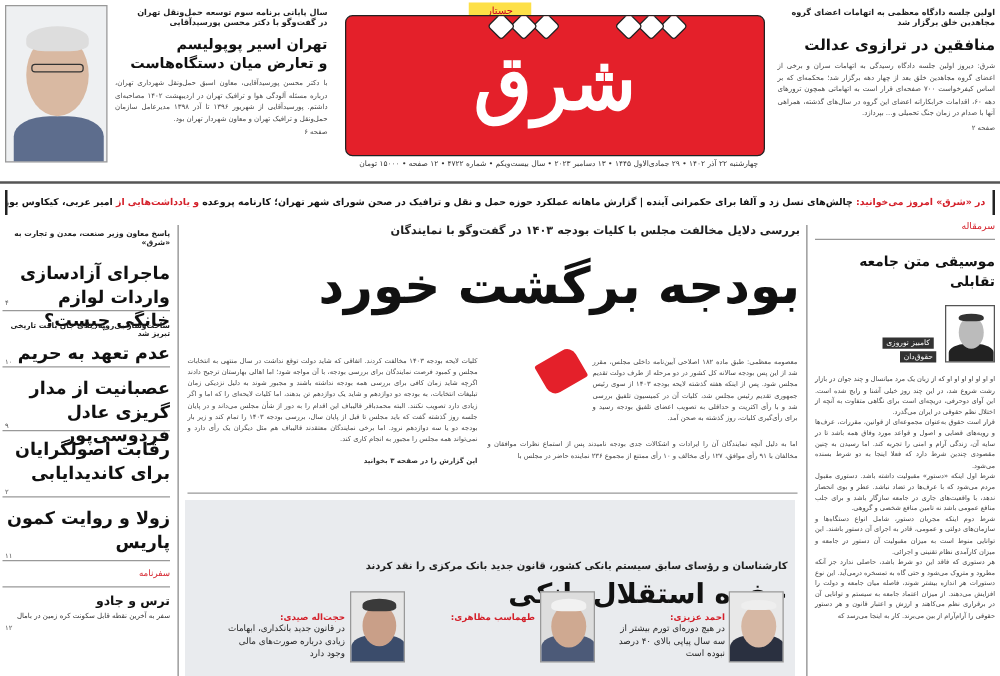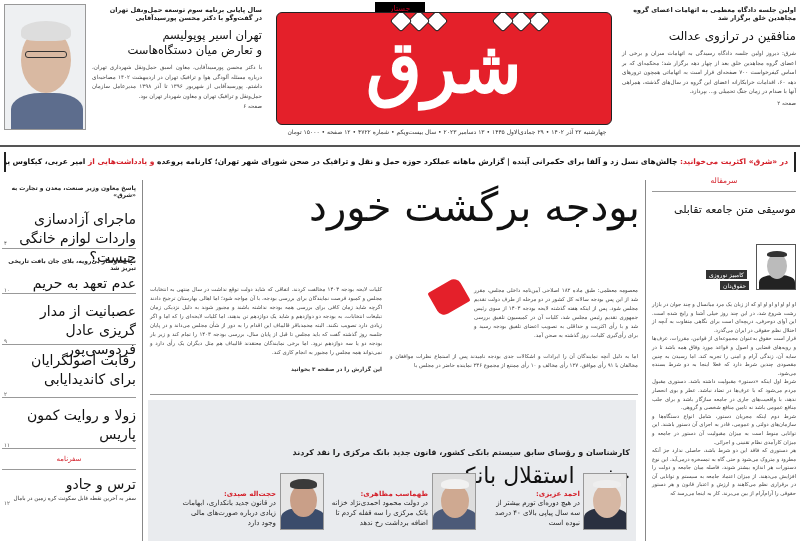--- a/index.html
+++ b/index.html
@@ -2,31 +2,31 @@
 <html><head>
 <meta charset="utf-8">
 <style>
   * { box-sizing: border-box; margin: 0; padding: 0; }
   html, body { width: 800px; height: 541px; overflow: hidden; background: #fff; }
   body { font-family: "DejaVu Sans", sans-serif; color: #111; position: relative; direction: rtl; }
   .abs { position: absolute; }
   .small { font-size: 6.5px; line-height: 10.5px; color: #444; text-align: justify; }
   .tiny { font-size: 5.5px; color: #444; }
   .kicker { font-size: 8px; color: #222; font-weight: bold; }
-  .hl { font-weight: normal; color: #111; }
-  .red { color: #d4202a; text-align: center; }
+  .hl { font-weight: bold; color: #111; }
+  .red { color: #d4202a; }
   .rule { position: absolute; background: #888; }
 
   
   #masthead { left: 276px; top: 12px; width: 336px; height: 113px; background: #e4202a; border-radius: 6px; border: 1px solid #222; overflow: hidden; }
-  #masthead .logo { position: absolute; left: 0; right: 0; top: -6px; text-align: center; font-family: "DejaVu Serif", serif; font-size: 72px; color: #fff; font-weight: bold; line-height: 120px; letter-spacing: -2px; }
+  #masthead .logo { position: absolute; left: 0; right: 0; top: -6px; text-align: center; font-family: "DejaVu Serif", serif; font-size: 60px; color: #fff; font-weight: bold; line-height: 120px; letter-spacing: -2px; }
   #masthead .sub { position: absolute; right: 10px; bottom: 4px; font-family: "DejaVu Serif", serif; font-size: 22px; color: #fff; font-weight: bold; }
   .dots { position: absolute; top: 0; display: flex; gap: 2px; }
   .dots span { width: 16px; height: 16px; background: #fff; border: 1.5px solid #222; border-radius: 3px; transform: rotate(45deg); display: inline-block; }
-  #banner-tag { left: 375px; top: 2px; width: 50px; height: 14px; background: #000000; color: #c02; font-size: 8px; text-align: center; line-height: 14px; }
+  #banner-tag { left: 375px; top: 2px; width: 50px; height: 14px; background: #fde047; color: #c02; font-size: 8px; text-align: center; line-height: 14px; }
 
   #dateline { left: 262px; top: 128px; width: 370px; font-size: 6px; color: #333; text-align: center; white-space: nowrap; }
   #topband { left: 0; top: 145px; width: 800px; height: 2px; background: #555; }
 
   #teaser { left: 4px; top: 152px; width: 792px; height: 20px; border-left: 2px solid #222; border-right: 2px solid #222; font-size: 7.5px; line-height: 20px; padding: 0 6px; white-space: nowrap; overflow: hidden; font-weight: bold; }
 
   .photo { background: #c9c9c9; border: 1px solid #999; overflow: hidden; position: absolute; }
   .face { position: absolute; border-radius: 50%; background: #d9b9a2; }
   .hair { position: absolute; border-radius: 50% 50% 30% 30%; background: #ddd; }
   .suit { position: absolute; border-radius: 40% 40% 0 0; background: #5b6a85; }
@@ -76,21 +76,21 @@
   <div class="kicker" style="font-size:6.5px;">اولین جلسه دادگاه معظمی به اتهامات اعضای گروه</div>
   <div class="kicker" style="font-size:6.5px;">مجاهدین خلق برگزار شد</div>
   <div class="hl" style="font-size:12px;margin-top:6px;line-height:16px;">منافقین در ترازوی عدالت</div>
   <div class="small" style="margin-top:5px;font-size:5.6px;line-height:9.5px;">شرق: دیروز اولین جلسه دادگاه رسیدگی به اتهامات سران و برخی از اعضای گروه مجاهدین خلق بعد از چهار دهه برگزار شد؛ محکمه‌ای که بر اساس کیفرخواست ۷۰۰ صفحه‌ای قرار است به اتهاماتی همچون ترورهای دهه ۶۰، اقدامات خرابکارانه اعضای این گروه در سال‌های گذشته، همراهی آنها با صدام در زمان جنگ تحمیلی و... بپردازد.</div>
   <div class="tiny" style="margin-top:3px;">صفحه ۲</div>
 </div>
 
 <div id="topband" class="abs"></div>
 
 <div id="teaser" class="abs">
-  <span class="red">در «شرق» اکثریت می‌خوانید:</span><span> چالش‌های نسل زد و آلفا برای حکمرانی آینده | گزارش ماهانه عملکرد حوزه حمل و نقل و ترافیک در صحن شورای شهر تهران؛ کارنامه پروعده </span><span class="red">و یادداشت‌هایی از</span><span> امیر عربی، کیکاوس یوزایوبی، ابراهیم ایوبی</span>
+  <span class="red">در «شرق» امروز می‌خوانید:</span><span> چالش‌های نسل زد و آلفا برای حکمرانی آینده | گزارش ماهانه عملکرد حوزه حمل و نقل و ترافیک در صحن شورای شهر تهران؛ کارنامه پروعده </span><span class="red">و یادداشت‌هایی از</span><span> امیر عربی، کیکاوس یوزایوبی، ابراهیم ایوبی</span>
 </div>
 
 <div class="abs" style="left:2px;top:184px;width:134px;text-align:right;">
   <div style="height:64px;position:relative;">
     <div class="kicker" style="font-size:6px;">پاسخ معاون وزیر صنعت، معدن و تجارت به «شرق»</div>
     <div class="hl" style="font-size:14px;line-height:19px;margin-top:12px;">ماجرای آزادسازی واردات لوازم خانگی چیست؟</div>
     <div class="pgnum" style="left:2px;bottom:2px;">۴</div>
   </div>
   <div class="sep" style="position:relative;"></div>
   <div style="height:44px;position:relative;padding-top:8px;">
@@ -110,31 +110,32 @@
   </div>
   <div class="sep" style="position:relative;"></div>
   <div style="height:50px;position:relative;padding-top:8px;">
     <div class="hl" style="font-size:14px;line-height:19px;">زولا و روایت کمون پاریس</div>
     <div class="pgnum" style="left:2px;bottom:0;">۱۱</div>
   </div>
   <div class="sep" style="position:relative;"></div>
   <div class="red" style="font-size:7px;margin-top:6px;">سفرنامه</div>
   <div class="sep" style="position:relative;margin-top:6px;"></div>
   <div style="position:relative;padding-top:6px;height:36px;">
-    <div class="hl" style="font-size:14px;">ترس و جادو</div>
+    <div class="hl" style="font-size:10px;">ترس و جادو</div>
     <div style="font-size:5.6px;color:#333;margin-top:3px;">سفر به آخرین نقطه قابل سکونت کره زمین در بامال</div>
     <div class="pgnum" style="left:2px;bottom:0;">۱۲</div>
   </div>
 </div>
 
 <div class="rule" style="left:142px;top:180px;width:1px;height:361px;"></div>
 <div class="rule" style="left:645px;top:180px;width:1px;height:361px;"></div>
 
 <div class="abs" style="left:150px;top:180px;width:490px;text-align:right;">
-  <div class="hl" style="font-size:40px;line-height:54px;margin-top:0;">بودجه برگشت خورد</div>
+  <div class="kicker" style="font-size:9px;">بررسی دلایل مخالفت مجلس با کلیات بودجه ۱۴۰۳ در گفت‌وگو با نمایندگان</div>
+  <div class="hl" style="font-size:40px;line-height:54px;margin-top:12px;">بودجه برگشت خورد</div>
 </div>
 <div class="abs" style="left:432px;top:283px;width:34px;height:28px;background:#e4202a;transform:rotate(-30deg);border-radius:2px 8px 2px 8px;"></div>
 <div class="abs small" style="left:474px;top:286px;width:164px;font-size:5.4px;line-height:9px;">معصومه معظمی: طبق ماده ۱۸۲ اصلاحی آیین‌نامه داخلی مجلس، مقرر شد از این پس بودجه سالانه کل کشور در دو مرحله از طرف دولت تقدیم مجلس شود. پس از اینکه هفته گذشته لایحه بودجه ۱۴۰۳ از سوی رئیس جمهوری تقدیم رئیس مجلس شد، کلیات آن در کمیسیون تلفیق بررسی شد و با رأی اکثریت و حداقلی به تصویب اعضای تلفیق بودجه رسید و برای رأی‌گیری کلیات، روز گذشته به صحن آمد.</div>
 <div class="abs small" style="left:390px;top:352px;width:248px;font-size:5.4px;line-height:9px;">اما به دلیل آنچه نمایندگان آن را ایرادات و اشکالات جدی بودجه نامیدند پس از استماع نظرات موافقان و مخالفان با ۹۱ رأی موافق، ۱۲۷ رأی مخالف و ۱۰ رأی ممتنع از مجموع ۲۳۶ نماینده حاضر در مجلس با</div>
 <div class="abs small" style="left:150px;top:285px;width:232px;font-size:5.4px;line-height:9px;">کلیات لایحه بودجه ۱۴۰۳ مخالفت کردند. اتفاقی که شاید دولت توقع نداشت در سال منتهی به انتخابات مجلس و کمبود فرصت نمایندگان برای بررسی بودجه، با آن مواجه شود؛ اما اهالی بهارستان ترجیح دادند اگرچه شاید زمان کافی برای بررسی همه بودجه نداشته باشند و مجبور شوند به دلیل نزدیکی زمان تبلیغات انتخابات، به بودجه دو دوازدهم و شاید یک دوازدهم تن بدهند، اما کلیات لایحه‌ای را که اما و اگر زیادی دارد تصویب نکنند. البته محمدباقر قالیباف این اقدام را به دور از شأن مجلس می‌داند و در پایان جلسه روز گذشته گفت که باید مجلس تا قبل از پایان سال، بررسی بودجه ۱۴۰۳ را تمام کند و زیر بار بودجه دو یا سه دوازدهم نرود. اما برخی نمایندگان معتقدند قالیباف هم مثل دیگران یک رأی دارد و نمی‌تواند همه مجلس را مجبور به انجام کاری کند.</div>
 <div class="abs" style="left:150px;top:366px;width:232px;text-align:right;font-size:5.6px;font-weight:bold;color:#333;">این گزارش را در صفحه ۳ بخوانید</div>
 <div class="sep" style="left:150px;top:394px;width:488px;"></div>
 
 <div class="abs bank-box"></div>
 <div class="abs" style="left:160px;top:404px;width:470px;text-align:right;">
@@ -152,21 +153,20 @@
   <div class="quote-text">در هیچ دوره‌ای تورم بیشتر از سه سال پیاپی بالای ۴۰ درصد نبوده است</div>
 </div>
 
 <div class="photo" style="left:432px;top:473px;width:44px;height:57px;background:#ddd;">
   <div class="suit" style="left:0;top:34px;width:44px;height:24px;background:#4c5a78;"></div>
   <div class="face" style="left:8px;top:10px;width:28px;height:34px;background:#cfa991;"></div>
   <div class="hair" style="left:8px;top:5px;width:28px;height:10px;background:#f1f1f1;"></div>
 </div>
 <div class="abs" style="left:330px;top:490px;width:98px;text-align:right;">
   <div class="quote-name">طهماسب مظاهری:</div>
-  <div class="quote-text">در دولت محمود احمدی‌نژاد خزانه بانک مرکزی را سه قفله کردم تا اضافه برداشت رخ ندهد</div>
 </div>
 
 <div class="photo" style="left:280px;top:473px;width:44px;height:57px;background:#e6e6e6;">
   <div class="suit" style="left:0;top:34px;width:44px;height:24px;background:#3b4c6b;"></div>
   <div class="face" style="left:9px;top:10px;width:27px;height:33px;background:#c99f88;"></div>
   <div class="hair" style="left:9px;top:5px;width:27px;height:10px;background:#3a3a3a;"></div>
 </div>
 <div class="abs" style="left:178px;top:490px;width:98px;text-align:right;">
   <div class="quote-name">حجت‌اله صیدی:</div>
   <div class="quote-text">در قانون جدید بانکداری، ابهامات زیادی درباره صورت‌های مالی وجود دارد</div>

